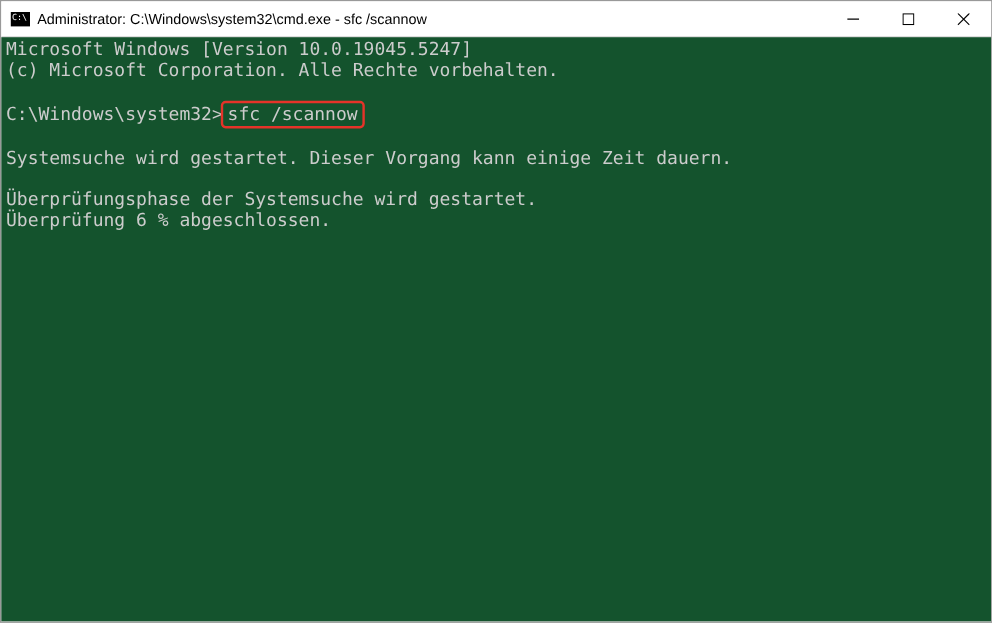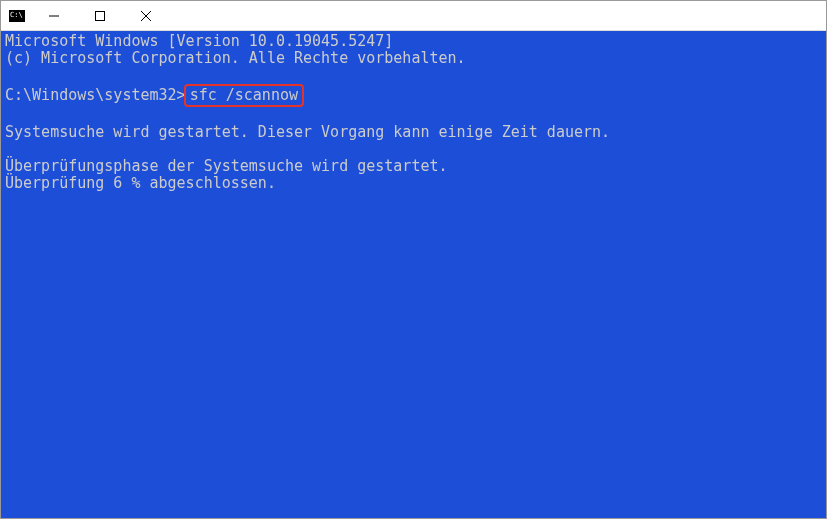--- a/index.html
+++ b/index.html
@@ -58,21 +58,21 @@
       justify-content: center;
       font-size: 10px;
       color: #000;
       font-family: "Segoe MDL2 Assets", sans-serif;
     }
     .window-control svg {
       width: 10px;
       height: 10px;
     }
     .terminal {
-      background: #1d4ed8;
+      background: #14532d;
       color: #ccc;
       font-family: "NSimSun", "SimSun", "Consolas", monospace;
       font-size: 15px;
       line-height: 17px;
       padding: 2px 4px;
       height: calc(100% - 30px);
       white-space: pre;
       overflow: hidden;
       letter-spacing: 0px;
     }
@@ -85,20 +85,21 @@
       padding: 1px 4px;
       display: inline-block;
       margin-left: -2px;
     }
   </style>
 </head>
 <body>
 
 <div class="titlebar">
   <span class="titlebar-icon"></span>
+  <span class="titlebar-title">Administrator: C:\Windows\system32\cmd.exe - sfc  /scannow</span>
   <div class="window-controls">
     <div class="window-control">
       <svg viewBox="0 0 10 10">
           <line x1="0" y1="5" x2="10" y2="5" stroke="#000" stroke-width="1"></line>
         </svg>
     </div>
     <div class="window-control">
       <svg viewBox="0 0 10 10">
           <rect x="0.5" y="0.5" width="9" height="9" fill="none" stroke="#000" stroke-width="1"></rect>
         </svg>

